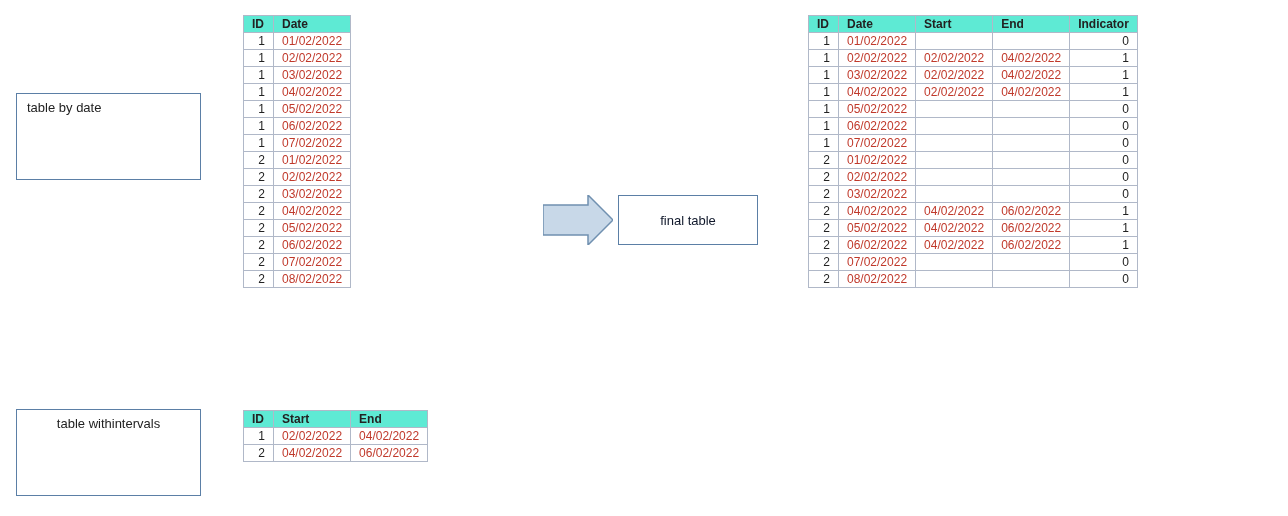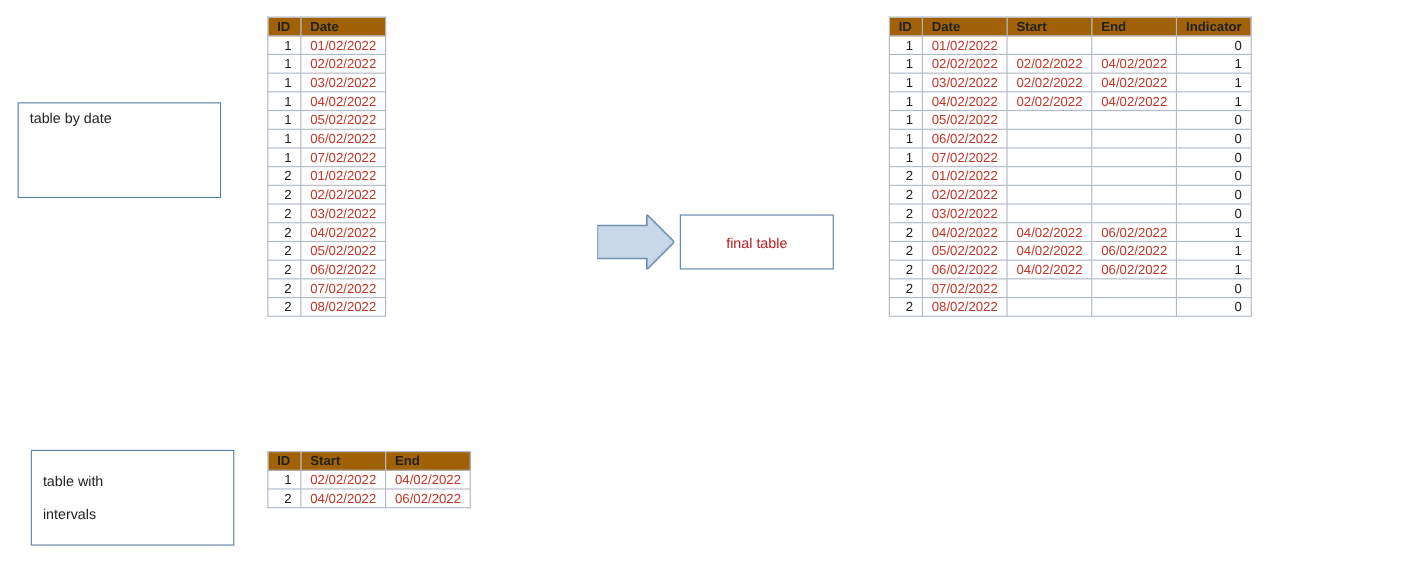--- a/index.html
+++ b/index.html
@@ -38,32 +38,31 @@
       align-items: flex-start;
     }
 
     #label-intervals {
       left: 16px;
       top: 409px;
       width: 185px;
       height: 87px;
       display: flex;
       align-items: flex-start;
-      flex-direction: column;
+      flex-direction: row;
       justify-content: center;
-      margin-left: 12px;
     }
 
     #label-final {
       position: absolute;
       border: 1.5px solid #5b7fa6;
       padding: 18px 10px;
       background: #fff;
       font-size: 13px;
-      color: #b91c1c;
+      color: #0f172a;
       left: 618px;
       top: 195px;
       width: 140px;
       height: 50px;
       display: flex;
       align-items: center;
       justify-content: center;
     }
 
     
@@ -84,21 +83,21 @@
     .data-table th, .data-table td {
       border: 1px solid #b0b8c8;
       padding: 1px 8px;
       text-align: right;
       white-space: nowrap;
       font-size: 12px;
       min-width: 30px;
     }
 
     .data-table th {
-      background: #a16207;
+      background: #5eead4;
       font-weight: bold;
       text-align: left;
       color: #222;
     }
 
     .data-table td.id-col {
       text-align: right;
       color: #222;
     }
 

